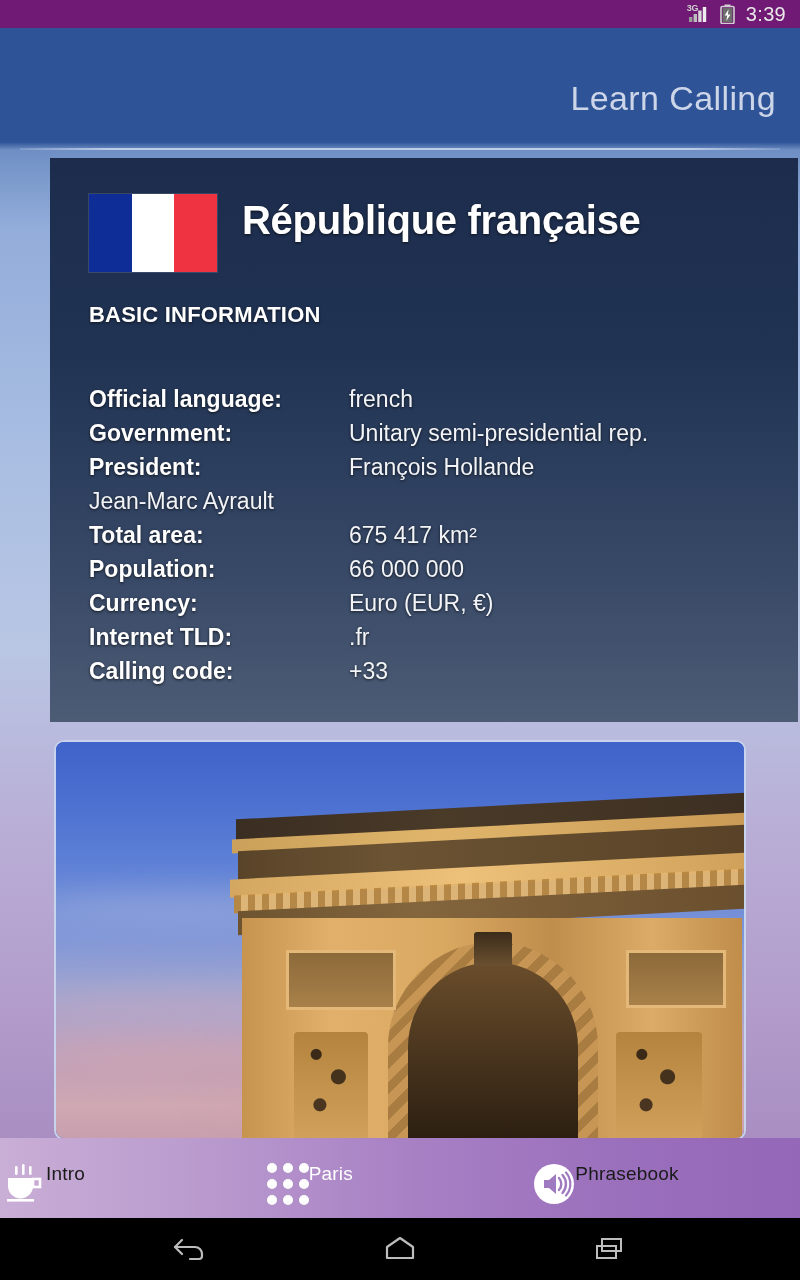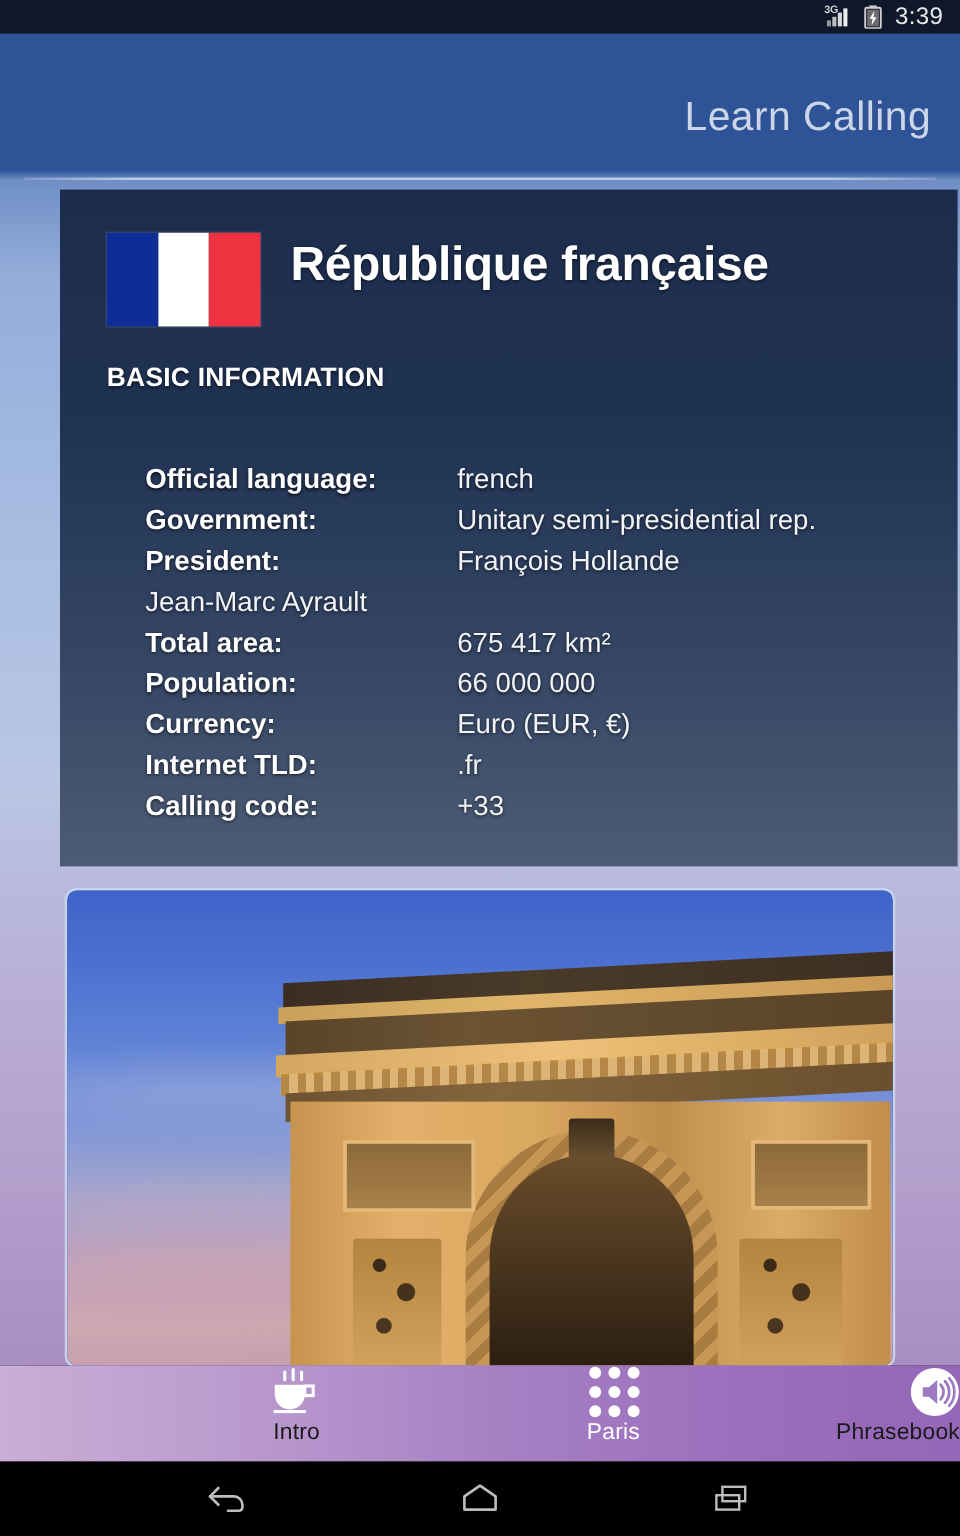--- a/index.html
+++ b/index.html
@@ -13,21 +13,21 @@
     position:relative;
     width:800px; height:1280px;
     overflow:hidden;
     background:#000;
   }
 
   
   #statusbar {
     position:absolute; top:0; left:0;
     width:800px; height:28px;
-    background:#0f172a;
+    background:#701a75;
     display:flex; align-items:center; justify-content:flex-end;
     padding-right:14px;
   }
   .sb-group { display:flex; align-items:center; gap:9px; }
   .sig-wrap { position:relative; width:24px; height:20px; display:block; }
   .sig-3g {
     position:absolute; top:-1px; left:0;
     font-size:9px; color:#cfcfcf; font-weight:bold;
     letter-spacing:-0.3px;
   }
@@ -102,21 +102,20 @@
     text-shadow:0 1px 3px rgba(0,0,0,0.6);
   }
 
   #facts {
     position:absolute; left:39px; top:228px;
     width:640px;
   }
   .fact-row {
     display:flex; align-items:baseline;
     height:34px;
-    margin-left:32px;
   }
   .fact-label {
     width:260px;
     font-size:23px; color:#ffffff; font-weight:bold;
     text-shadow:0 1px 3px rgba(0,0,0,0.7);
     white-space:nowrap;
   }
   .fact-value {
     font-size:23px; color:#f2f4f8; font-weight:400;
     text-shadow:0 1px 3px rgba(0,0,0,0.7);
@@ -237,23 +236,23 @@
 
   
   #tabbar {
     position:absolute; top:1138px; left:0;
     width:800px; height:80px;
     background:linear-gradient(to right, #c9aed6 0%, #bc9dcf 22%, #a780c4 52%, #9a6fbc 78%, #9467b8 100%);
     display:flex;
   }
   .tab {
     flex:1; position:relative;
-    display:flex; flex-direction:column;
-    align-items:flex-end; justify-content:flex-start;
-    padding-top:0;
+    display:flex; flex-direction:row;
+    align-items:flex-start; justify-content:flex-start;
+    padding-top:24px;
     cursor:pointer;
   }
   .tab-icon {
     height:44px; display:flex; align-items:center; justify-content:center;
   }
   .tab-label {
     font-size:19px; color:#1a1a1a; margin-top:1px;
     letter-spacing:0.2px;
   }
   .tab.active .tab-label { color:#ffffff; }

